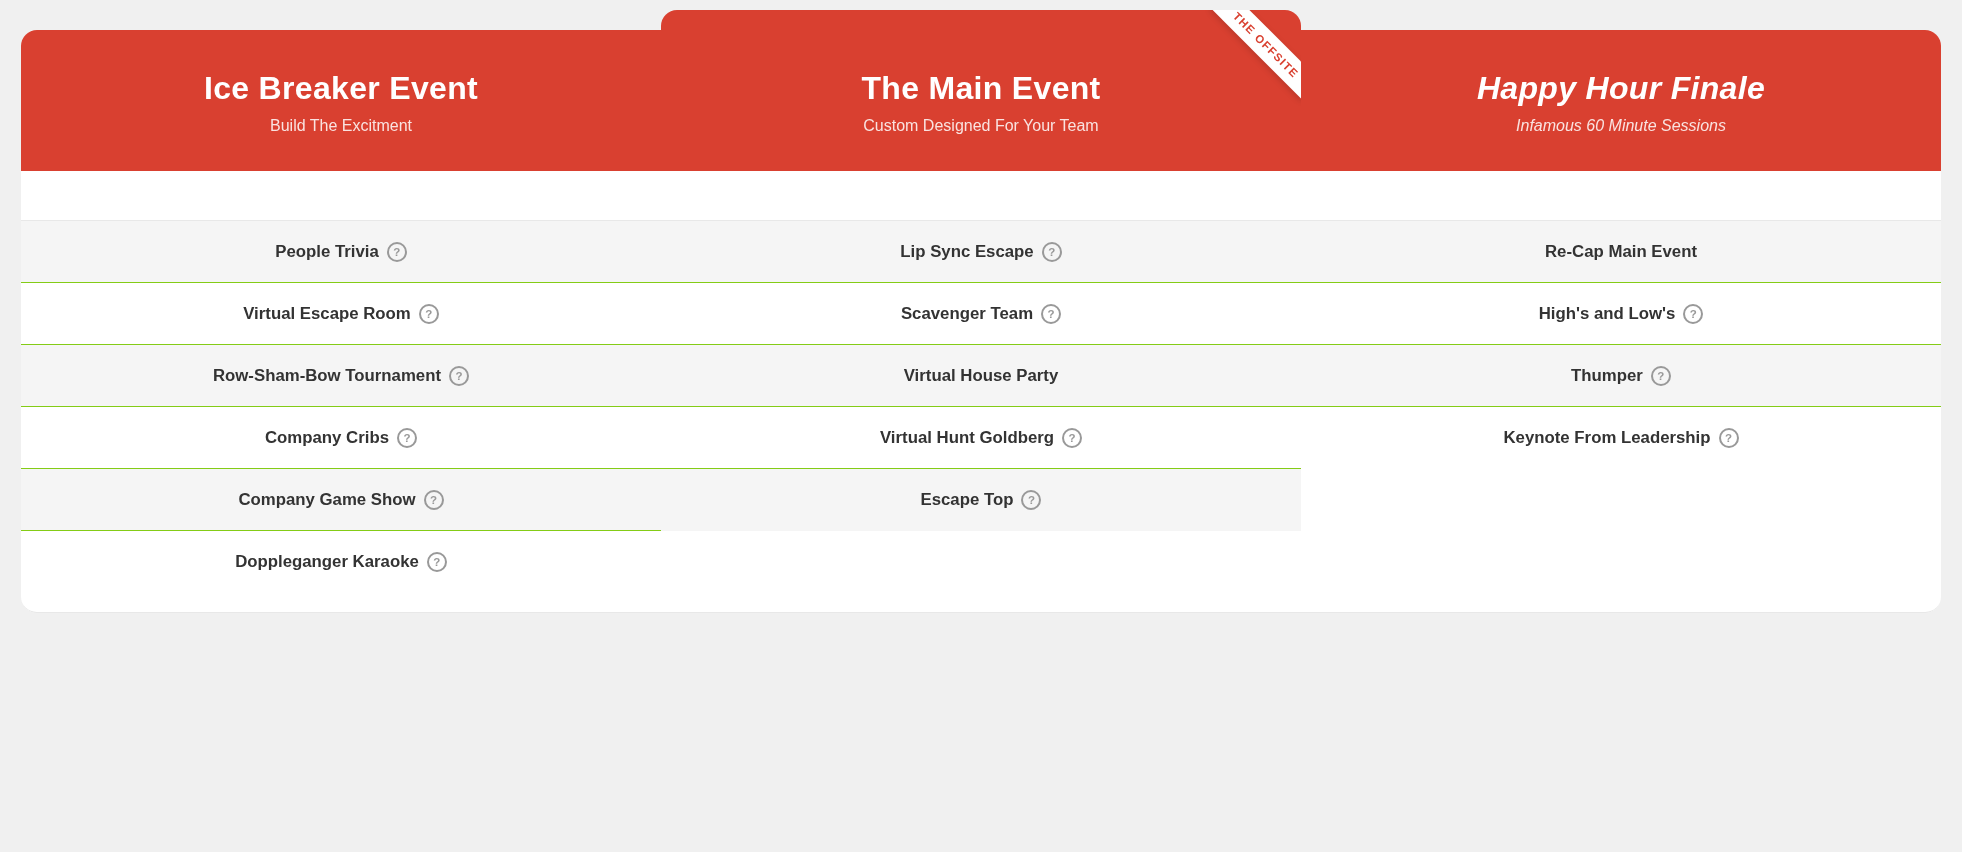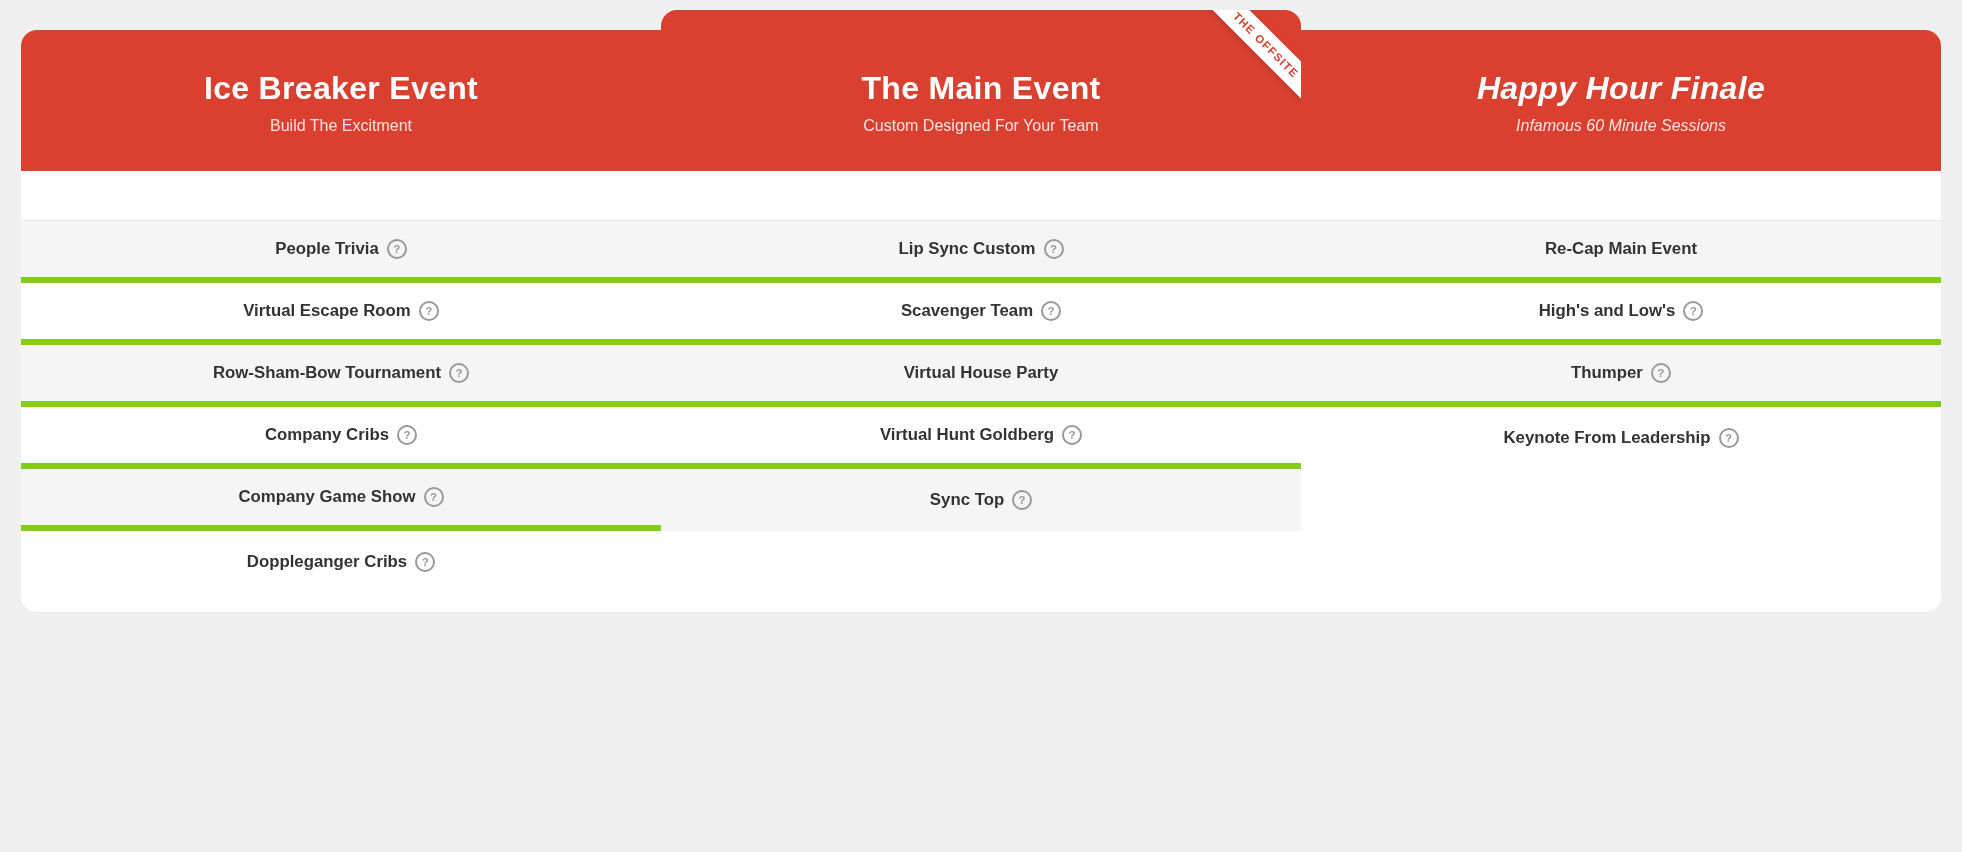--- a/index.html
+++ b/index.html
@@ -110,21 +110,21 @@
       background: #fff;
       border-bottom: 1px solid #e8e8e8;
     }
 
     
     .item-row {
       display: flex;
       align-items: center;
       justify-content: center;
       padding: 18px 24px;
-      border-bottom: 6px solid #84cc16;
+      border-bottom: 1px solid #84cc16;
       background: #fff;
       min-height: 62px;
     }
 
     .item-row:nth-child(odd) {
       background: #f5f5f5;
     }
 
     .item-row:last-child {
       border-bottom: none;
@@ -207,53 +207,53 @@
         </div>
         <div class="item-row">
           <span class="item-label">Company Cribs</span>
           <span class="help-icon">?</span>
         </div>
         <div class="item-row">
           <span class="item-label">Company Game Show</span>
           <span class="help-icon">?</span>
         </div>
         <div class="item-row">
-          <span class="item-label">Doppleganger Cribs</span>
+          <span class="item-label">Doppleganger Karaoke</span>
           <span class="help-icon">?</span>
         </div>
       </div>
       <div class="col-footer"></div>
     </div>
     <div class="column middle">
       <div class="col-header">
         <div class="ribbon-wrapper">
           <div class="ribbon-inner">THE OFFSITE</div>
         </div>
         <h2>The Main Event</h2>
         <p>Custom Designed For Your Team</p>
       </div>
       <div class="spacer-row"></div>
       <div class="col-body">
         <div class="item-row">
-          <span class="item-label">Lip Sync Custom</span>
+          <span class="item-label">Lip Sync Escape</span>
           <span class="help-icon">?</span>
         </div>
         <div class="item-row">
           <span class="item-label">Scavenger Team</span>
           <span class="help-icon">?</span>
         </div>
         <div class="item-row">
           <span class="item-label">Virtual House Party</span>
         </div>
         <div class="item-row">
           <span class="item-label">Virtual Hunt Goldberg</span>
           <span class="help-icon">?</span>
         </div>
         <div class="item-row">
-          <span class="item-label">Sync Top</span>
+          <span class="item-label">Escape Top</span>
           <span class="help-icon">?</span>
         </div>
       </div>
       <div class="col-footer"></div>
     </div>
     <div class="column">
       <div class="col-header">
         <h2>Happy Hour Finale</h2>
         <p>Infamous 60 Minute Sessions</p>
       </div>

